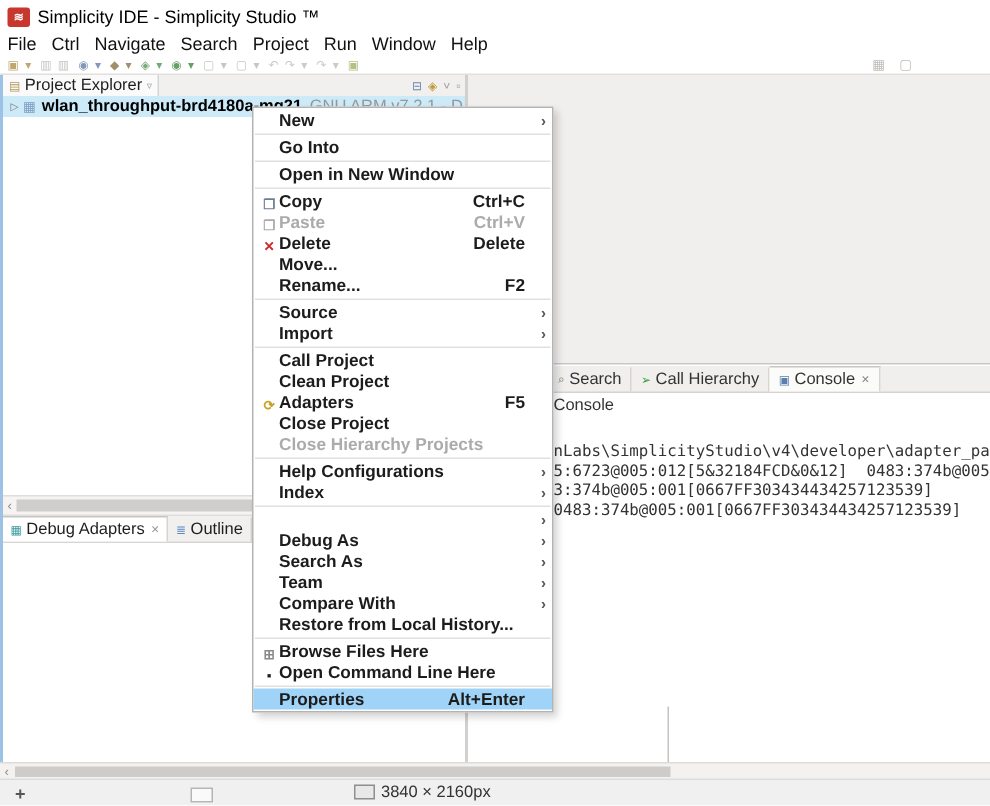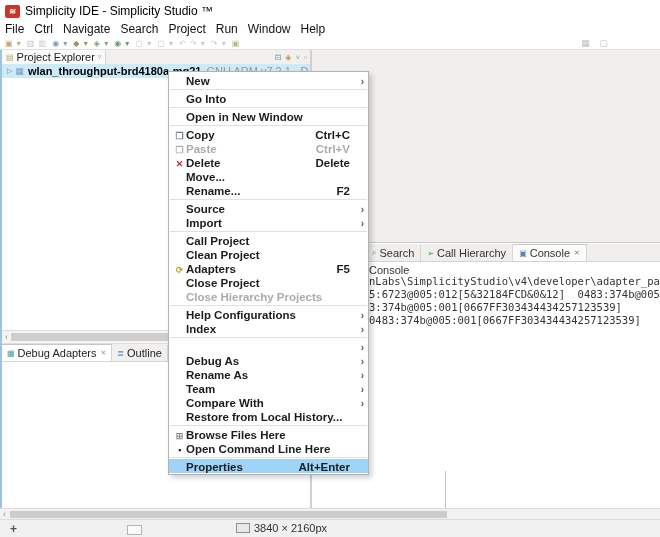--- a/index.html
+++ b/index.html
@@ -47,21 +47,21 @@
   .divider-v{left:310px;top:50px;width:2px;height:458px;background:#d2d0ce;}
   .console{left:312px;top:242px;width:348px;height:266px;background:#ffffff;border-top:1px solid #c9c7c5;box-sizing:border-box;}
   .c-tabs{position:absolute;left:0;top:1px;width:100%;height:17px;background:#f1efee;border-bottom:1px solid #d5d2cf;display:flex;align-items:flex-end;font-size:11px;}
   .ctab{display:flex;align-items:center;height:16px;padding:0 6px;border-right:1px solid #d8d4d1;color:#333;}
   .ctab.first{margin-left:54px;}
   .ctab.active{background:#fbfbfa;border-top:1px solid #c9c5c2;}
   .ctab .ticon{font-size:8px;margin-right:3px;}
   .ctab .tclose{font-size:7px;color:#888;margin-left:4px;}
   .ic-search{color:#6a8f6a;} .ic-callh{color:#3a9c3a;} .ic-console{color:#5b7eae;}
   .c-label{position:absolute;left:57px;top:21px;font-size:11px;color:#333;}
-  .c-lines{position:absolute;left:57px;top:32px;width:291px;font-family:"DejaVu Sans Mono","Liberation Mono",monospace;font-size:10.5px;line-height:13px;color:#333;white-space:pre;overflow:hidden;}
+  .c-lines{position:absolute;left:57px;top:52px;width:291px;font-family:"DejaVu Sans Mono","Liberation Mono",monospace;font-size:10.5px;line-height:13px;color:#333;white-space:pre;overflow:hidden;}
   .v-line{left:445px;top:471px;width:1px;height:37px;background:#c6c4c2;}
   
   .cmenu{left:168px;top:71px;width:201px;background:#ffffff;border:1px solid #b3b3b3;box-shadow:3px 3px 5px rgba(0,0,0,0.18);z-index:50;padding:1px 0;box-sizing:border-box;font-size:11.5px;}
   .mi{display:flex;align-items:flex-end;height:14px;padding:0 4px 0 4px;color:#1c1c1c;font-weight:bold;}
   .mi-icon{width:13px;font-size:9px;color:#6f7f93;text-align:center;flex:none;}
   .mi-label{flex:1;white-space:nowrap;overflow:hidden;}
   .mi-accel{margin-left:auto;padding-right:6px;color:#1c1c1c;}
   .mi-sub{width:8px;text-align:right;color:#555;font-size:10px;}
   .mi.disabled, .mi.disabled .mi-accel, .mi.disabled .mi-icon{color:#ababab;}
   .mi.highlighted{background:#9fd4f8;}
@@ -289,21 +289,21 @@
       <span class="mi-sub">›</span>
     </div>
   <div class="mi">
       <span class="mi-icon"></span>
       <span class="mi-label">Debug As</span>
       <span class="mi-accel"></span>
       <span class="mi-sub">›</span>
     </div>
   <div class="mi">
       <span class="mi-icon"></span>
-      <span class="mi-label">Rename As</span>
+      <span class="mi-label">Search As</span>
       <span class="mi-accel"></span>
       <span class="mi-sub">›</span>
     </div>
   <div class="mi">
       <span class="mi-icon"></span>
       <span class="mi-label">Team</span>
       <span class="mi-accel"></span>
       <span class="mi-sub">›</span>
     </div>
   <div class="mi">

